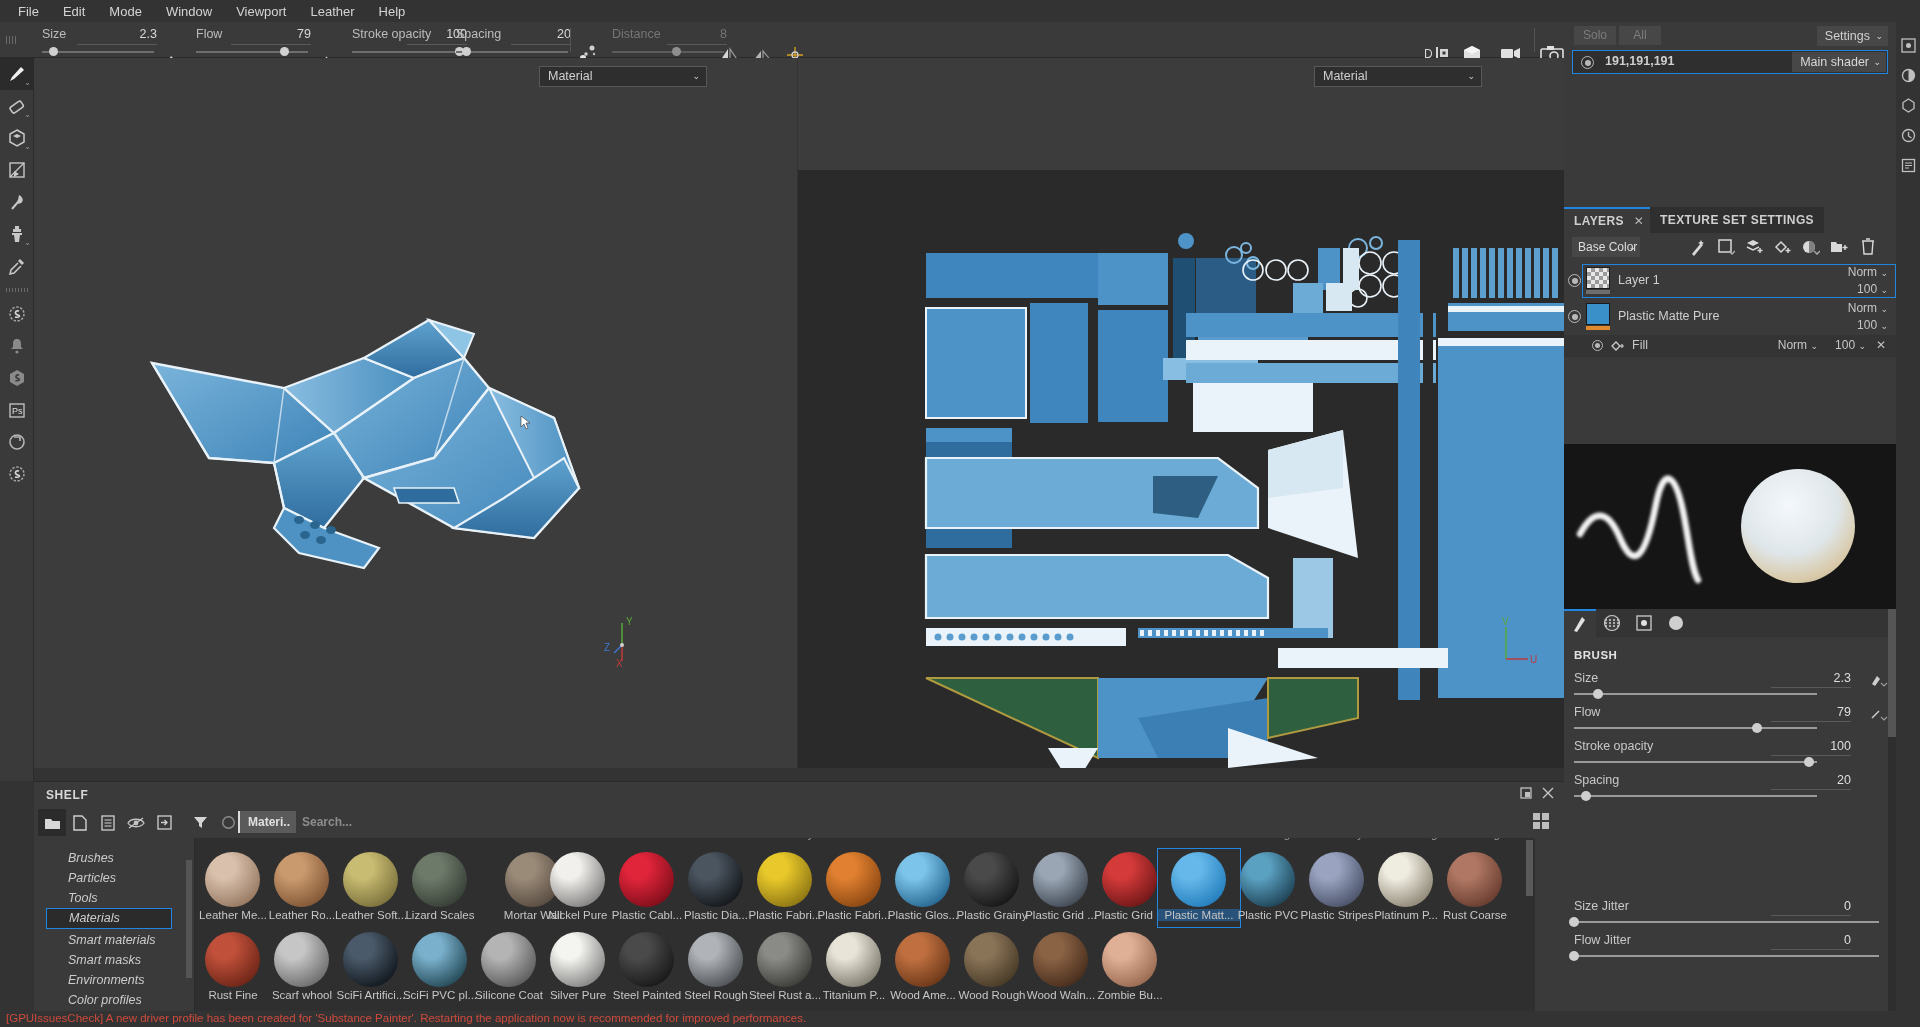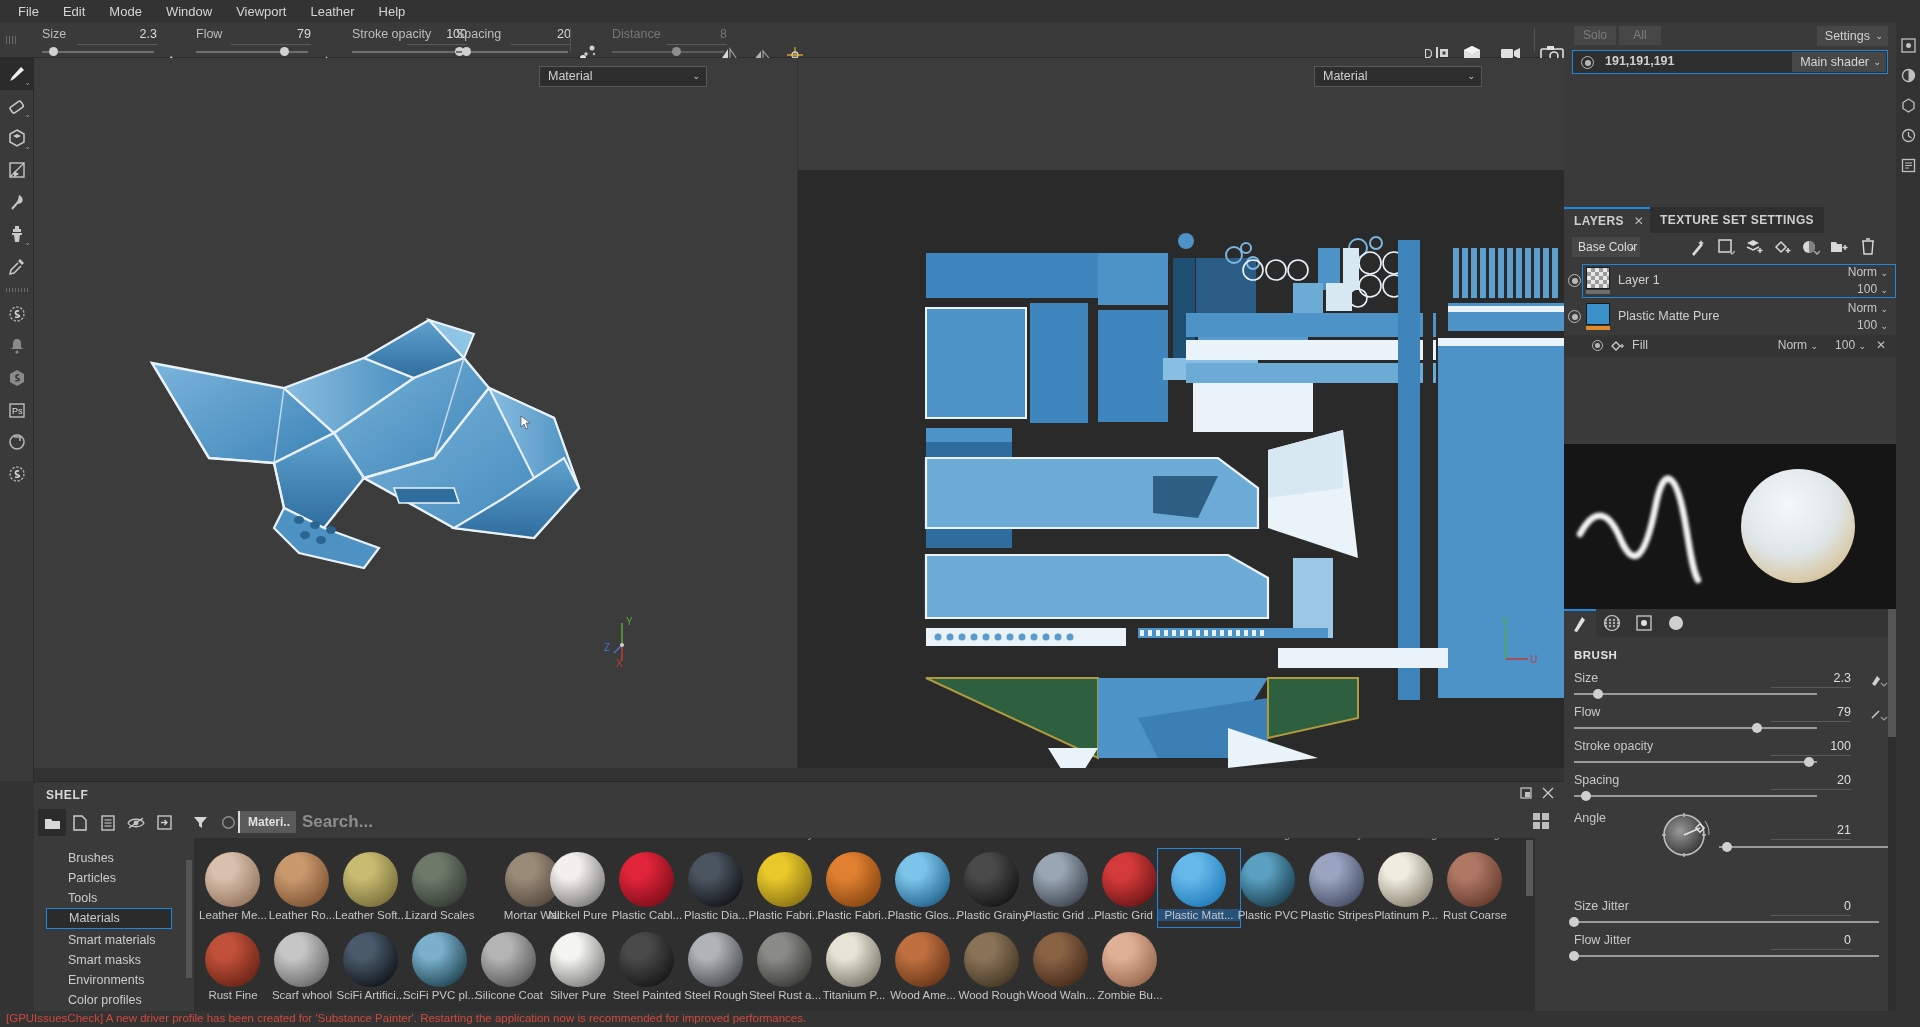--- a/index.html
+++ b/index.html
@@ -60,23 +60,23 @@
     letter-spacing:.6px; color:#d8d8d8; }
   .shelfhdr .ic{ position:absolute; top:5px; color:#bdbdbd; font-size:13px; }
   .shelftb{ position:absolute; left:0; top:26px; width:1530px; height:30px; background:#3a3a3a;font-weight:bold; }
   .tbbtn{ position:absolute; top:1px; width:28px; height:27px; display:flex;
     align-items:center; justify-content:center; color:#d2d2d2; }
   .tbbtn.active{ background:#2b2b2b; }
   .chip{ position:absolute; top:3px; height:22px; background:#5a5a5a; color:#e0e0e0;
     font-size:12px; line-height:22px; padding:0 20px 0 8px; border-left:2px solid #ddd; }
   .chip .x{ position:absolute; right:5px; top:2px; font-size:12px; }
   .searchbox{ position:absolute; top:3px; height:22px; background:#3a3a3a; color:#8d8d8d;
-    font-size:17px; line-height:22px; padding-left:6px; }
+    font-size:12px; line-height:22px; padding-left:6px; }
   .cats{ position:absolute; left:0; top:56px; width:161px; height:174px; background:#3a3a3a;
-    border-right:1px solid #2b2b2b; overflow:hidden; }
+    border-right:1px solid #2b2b2b; overflow:hidden;font-style:italic; }
   .cat{ height:20px; line-height:20px; padding-left:22px; font-size:12.5px; color:#cccccc; }
   .cat.sel{ background:#2b2b2b; border:1px solid #2186e0; height:21px; line-height:19px; }
   .catsb{ position:absolute; right:2px; top:22px; width:6px; height:118px; background:#555; }
   .grid{ position:absolute; left:161px; top:56px; width:1340px; height:174px;
     background:#2f2f2f; overflow:hidden; }
   .cell{ position:absolute; width:55px; }
   .cell .sph{ width:55px; height:55px; border-radius:50%; }
   .cell .cap{ width:84px; margin-left:-14px; text-align:center; font-size:11.5px;
     color:#c6c6c6; margin-top:2px; white-space:nowrap; overflow:hidden; }
   .cell.sel .selbox{ position:absolute; left:-14px; top:-4px; width:84px; height:80px;
@@ -1111,42 +1111,20 @@
       </div>
 
       <div class="prow" style="top:136px;">
         <div class="lb">Spacing</div>
         <div class="vv">20</div>
         <div class="ul"></div>
         <div class="tr"></div>
         <div class="kb" style="left:17px;"></div>
       </div>
 
-      <div style="position:absolute; left:0; top:172px; width:332px; height:62px;">
-        <div style="position:absolute;left:10px;top:2px;font-size:12.5px;color:#c8c8c8;">Angle</div>
-        <div style="position:absolute;left:95px;top:0;">
-          <svg width="56" height="56" viewBox="0 0 56 56">
-            <defs>
-                <radialGradient id="dial" cx="0.4" cy="0.4" r="0.7">
-              <stop offset="0" stop-color="#9a9a9a"></stop>
-                  <stop offset="1" stop-color="#2e2e2e"></stop>
-                </radialGradient>
-              </defs>
-            <circle cx="25" cy="26" r="20" fill="url(#dial)" stroke="#bfbfbf" stroke-width="1.6"></circle>
-            <path d="M25 26 L41 19" stroke="#e4e4e4" stroke-width="1.5"></path>
-            <rect x="38" y="16" width="6" height="6" fill="none" stroke="#e4e4e4" stroke-width="1.3" transform="rotate(45 41 19)"></rect>
-            <path d="M25 4 v4 M25 44 v4 M3 26 h4 M43 26 h4" stroke="#c0c0c0" stroke-width="1.4"></path>
-            <path d="M46 12 A22 22 0 0 1 50 26" fill="none" stroke="#9a9a9a" stroke-width="1.2"></path>
-          </svg>
-        </div>
-        <div style="position:absolute;right:45px;top:14px;width:80px;text-align:right;font-size:12.5px;color:#dedede;">21</div>
-        <div style="position:absolute;right:45px;top:30px;width:80px;height:1px;background:#5a5a5a;"></div>
-        <div style="position:absolute;left:155px;top:37px;width:170px;height:2px;background:#9a9a9a;"></div>
-        <div style="position:absolute;left:158px;top:33px;width:10px;height:10px;border-radius:50%;background:#cfcfcf;"></div>
-      </div>
 
 
       <div class="prow" style="top:262px;">
         <div class="lb">Size Jitter</div>
         <div class="vv">0</div>
         <div class="ul"></div>
         <div class="tr" style="width:305px;"></div>
         <div class="kb" style="left:5px;"></div>
       </div>
 

